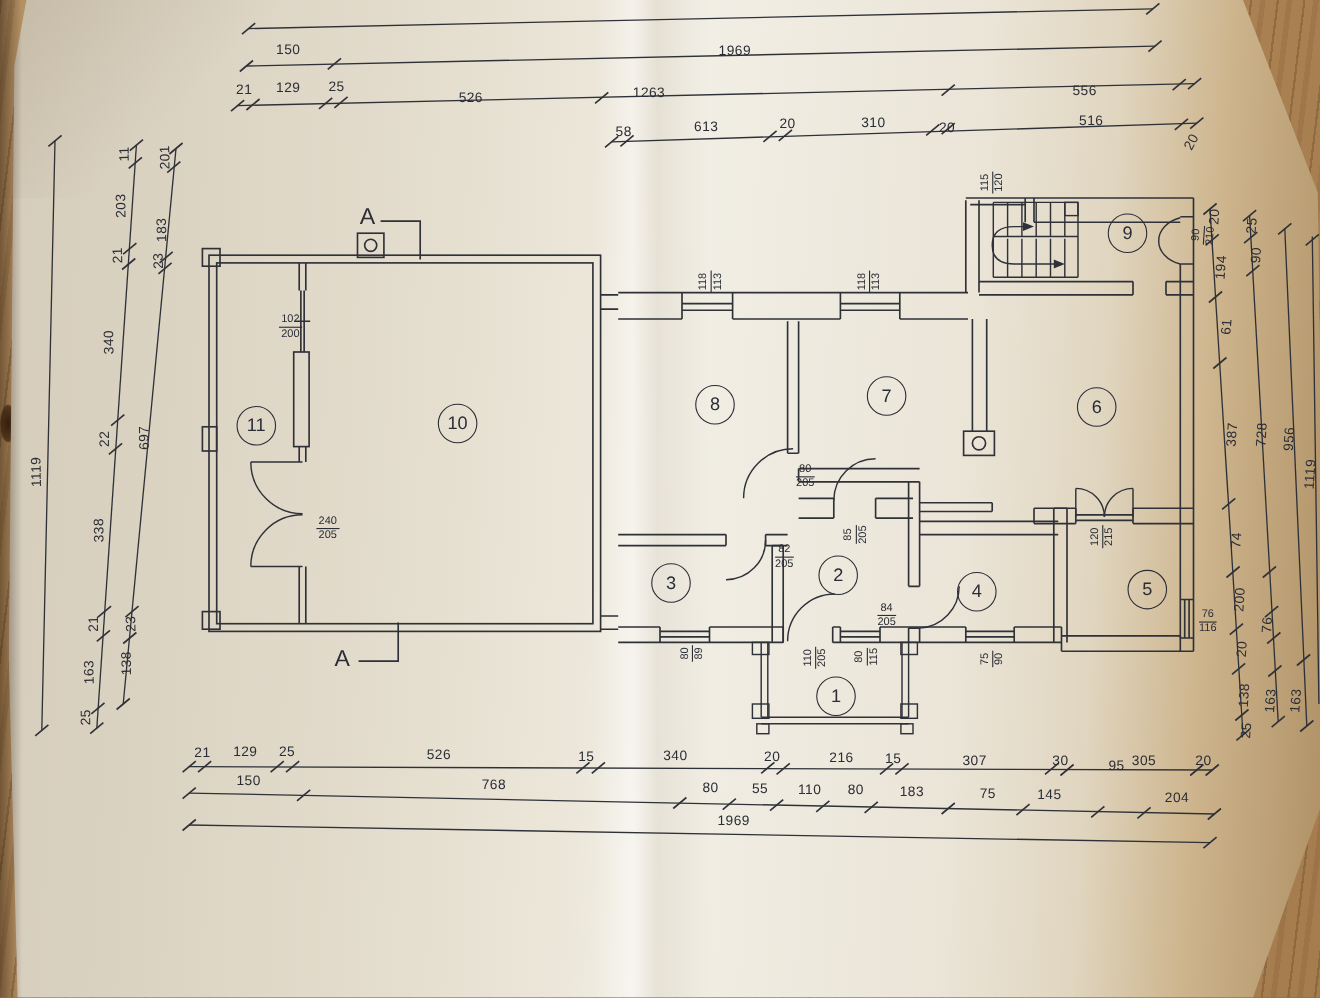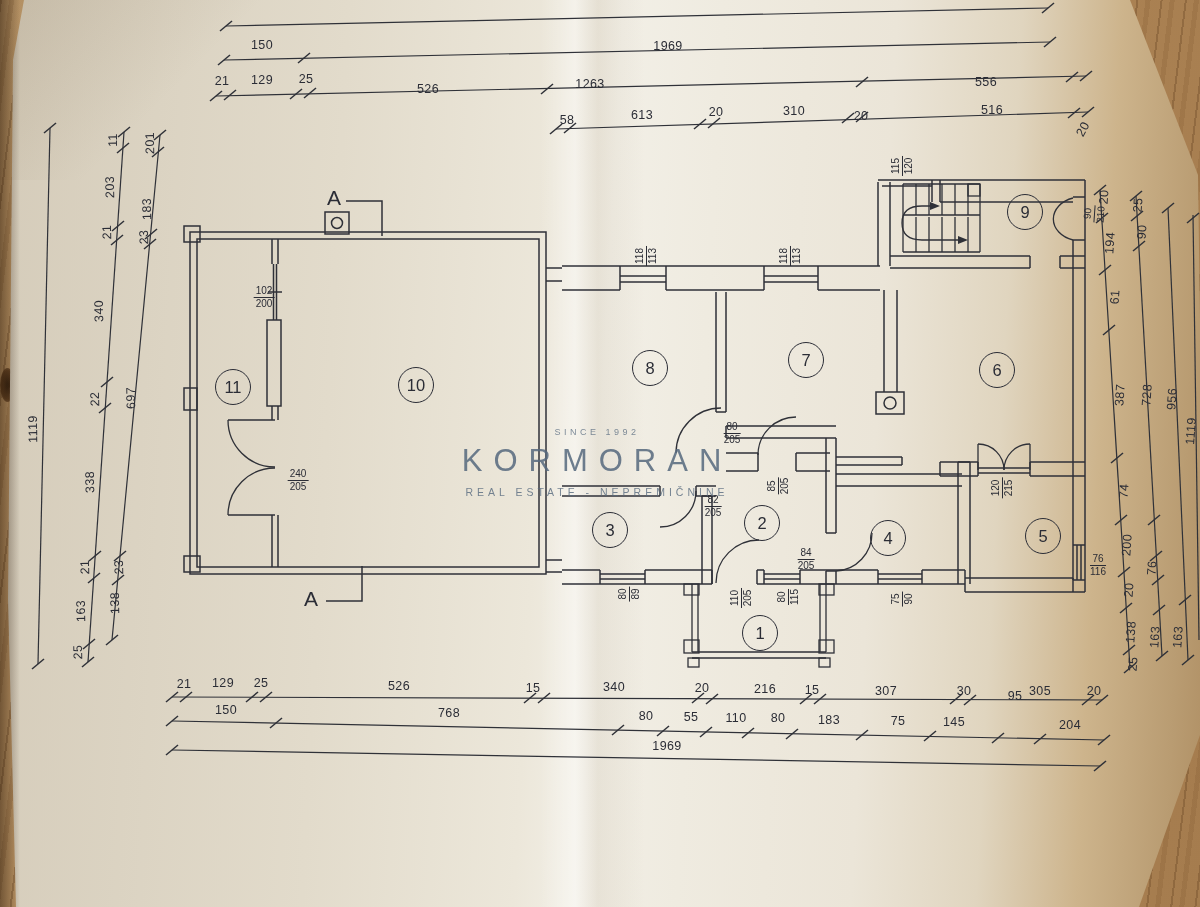--- a/index.html
+++ b/index.html
@@ -442,18 +442,13 @@
   <div class="room" style="left:416px;top:385px">
       <span>10</span>
     </div>
   <div class="room" style="left:233px;top:387px">
       <span>11</span>
     </div>
 
   <div class="sec" style="left:334px;top:198px">A</div>
   <div class="sec" style="left:311px;top:599px">A</div>
 
-  <div class="wm">
-    <div class="since">SINCE 1992</div>
-    <div class="name">KORMORAN</div>
-    <div class="sub">REAL ESTATE - NEPREMIČNINE</div>
-  </div>
 </div>
 
 </body></html>

